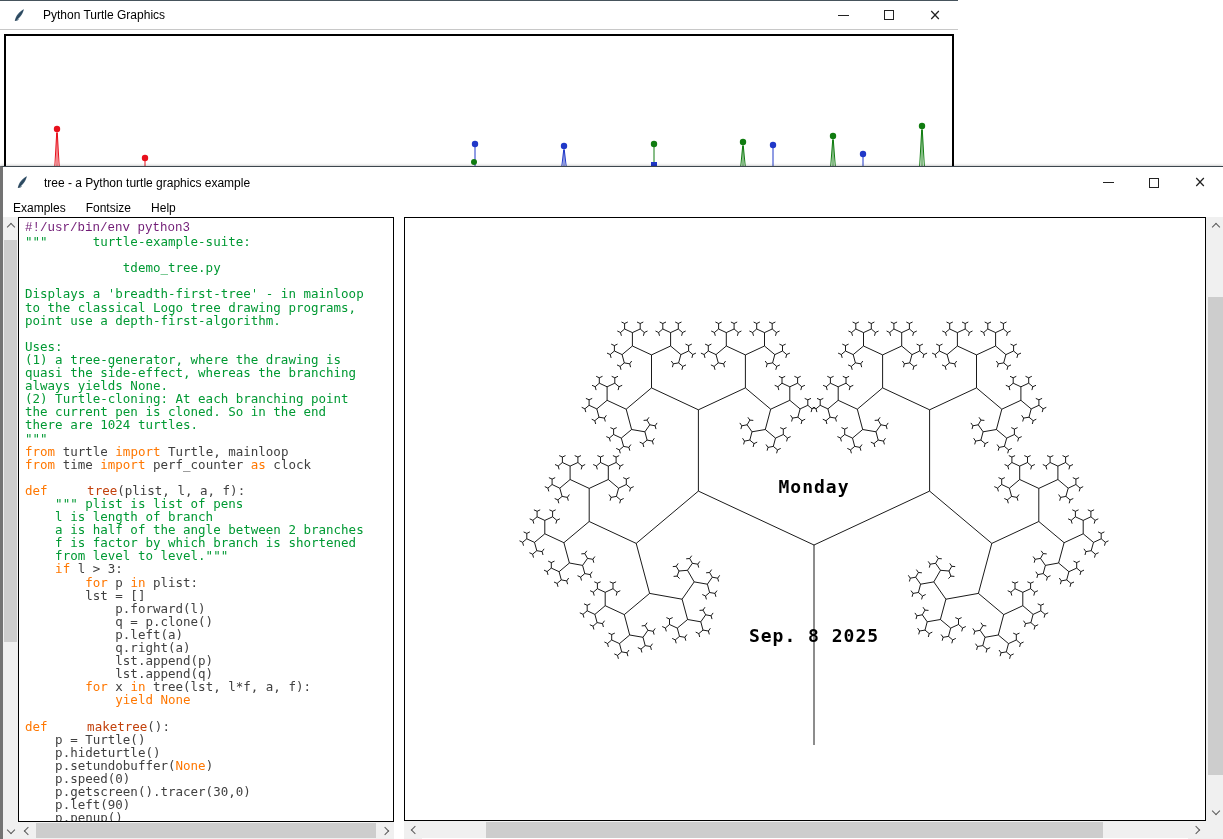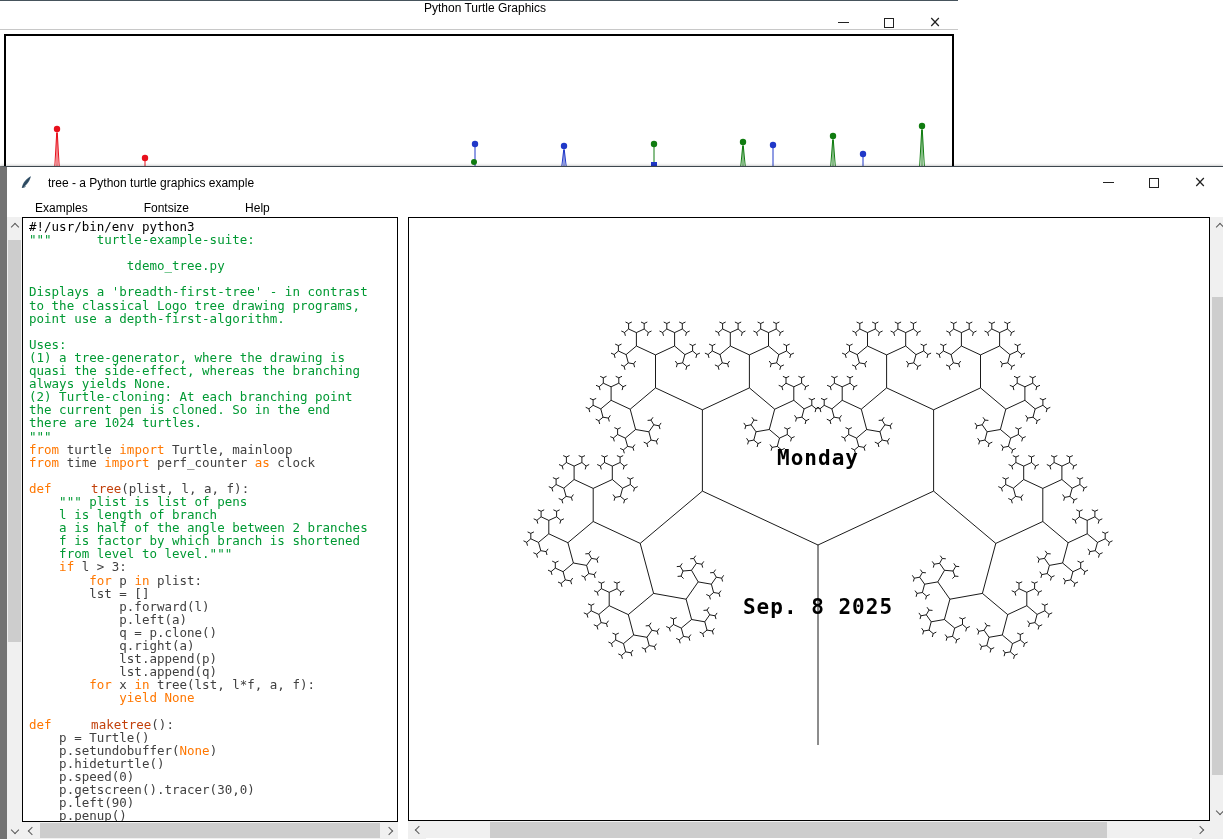--- a/index.html
+++ b/index.html
@@ -13,33 +13,33 @@
   .win-btn { width:46px; height:100%; display:flex; align-items:center; justify-content:center; }
   .glyph-min { width:11px; height:1px; background:#222; }
   .glyph-max { width:10px; height:10px; border:1px solid #222; }
   .glyph-close { font-size:15px; color:#222; line-height:1; font-family:"DejaVu Sans", sans-serif; }
 
   .feather { width:15px; height:15px; }
 
   
   #bg-window { position:absolute; left:0; top:0; width:958px; height:839px; background:#fff;
                border-top:1px solid #46535c; }
-  #bg-window .titlebar { height:29px; padding-left:12px; border-bottom:1px solid #c8c8c8;flex-direction:column; }
+  #bg-window .titlebar { height:29px; padding-left:12px; border-bottom:1px solid #c8c8c8; }
   #bg-window .titlebar .feather { margin-right:16px; }
   #bg-canvas { position:absolute; left:4px; top:33px; width:950px; height:810px;
                background:#fff; border:2px solid #000; }
   #sprout-svg { position:absolute; left:0; top:0; }
 
   
   #fg-window { position:absolute; left:0; top:166px; width:1223px; height:673px; background:#fff;
-               border-top:1px solid #3c464e; border-left:7px solid #737373; box-shadow:0 0 3px rgba(0,0,0,.35); }
+               border-top:1px solid #3c464e; border-left:3px solid #737373; box-shadow:0 0 3px rgba(0,0,0,.35); }
   #fg-window .titlebar { height:31px; padding-left:12px; }
   #fg-window .titlebar .feather { margin-right:14px; }
   #menubar { height:19px; display:flex; align-items:center; background:#fff; font-size:12px; color:#000; }
-  .menu-item { padding:1px 28px; }
+  .menu-item { padding:1px 10px; }
 
   #content { position:absolute; left:0; top:50px; width:1223px; height:622px; display:flex; }
 
   
   .sb { background:#f0f0f0; position:relative; flex:none; }
   .sb-v { width:15px; height:100%; }
   .sb-h { height:17px; }
   .sb-btn { position:absolute; display:flex; align-items:center; justify-content:center; background:#f0f0f0; }
   .sb-thumb { position:absolute; background:#cdcdcd; }
   .chev { width:6px; height:6px; border-left:1.5px solid #5a5a5a; border-bottom:1.5px solid #5a5a5a; }
@@ -49,35 +49,35 @@
   .chev-right { transform:rotate(-135deg); margin-right:3px; }
 
   
   #code-col { width:376px; height:100%; display:flex; flex-direction:column; flex:none; }
   #code-area { width:376px; height:605px; background:#fff; border:1px solid #000;
                overflow:hidden; padding:2px 0 0 6px; }
   .code-line { font-family:"DejaVu Sans Mono", monospace; font-size:12.5px; line-height:13.1px;
                white-space:pre; color:#000; }
   .tok-k { color:#ff7700; }
   .tok-s { color:#009933; }
-  .tok-c { color:#000000; }
+  .tok-c { color:#701a75;font-family:Liberation Mono, monospace; }
   .tok-d { color:#c2410c;margin-left:32px; }
   .tok-p { color:#404040; }
 
   #sash { width:10px; background:#fff; flex:none; }
 
   
   #right-col { flex:1; display:flex; flex-direction:column; }
   #canvas-row { display:flex; height:604px; }
   #draw-canvas { position:relative; width:802px; height:604px; background:#fff;
                  border:1px solid #000; flex:none; overflow:hidden; }
   #tree-svg { position:absolute; left:0; top:0; stroke:#000; stroke-width:0.9; }
   .canvas-text { position:absolute; transform:translate(-50%,-50%);
                  font-family:"DejaVu Sans Mono", monospace; font-weight:bold;
-                 font-size:21px; letter-spacing:1px; color:#000; white-space:pre; }
+                 font-size:18px; letter-spacing:1px; color:#000; white-space:pre;margin-top:28px; }
   #right-vsb { width:20px; }
   #right-hsb-row { display:flex; height:18px; }
   #right-hsb { width:802px; }
   #right-corner { width:20px; background:#f0f0f0; }
 </style>
 </head>
 <body>
 
 <div id="bg-window">
   <div class="titlebar">
@@ -173,21 +173,21 @@
         </div>
     </div>
 
     <div id="code-col">
       <div id="code-area">
           <div class="code-line"><span class="tok-c">#!/usr/bin/env python3</span></div>
           <div class="code-line"><span class="tok-s">"""      turtle-example-suite:</span></div>
           <div class="code-line">&nbsp;</div>
           <div class="code-line"><span class="tok-s">             tdemo_tree.py</span></div>
           <div class="code-line">&nbsp;</div>
-          <div class="code-line"><span class="tok-s">Displays a 'breadth-first-tree' - in contrast</span></div>
+          <div class="code-line"><span class="tok-s">Displays a 'breadth-first-tree' - in mainloop</span></div>
           <div class="code-line"><span class="tok-s">to the classical Logo tree drawing programs,</span></div>
           <div class="code-line"><span class="tok-s">point use a depth-first-algorithm.</span></div>
           <div class="code-line">&nbsp;</div>
           <div class="code-line"><span class="tok-s">Uses:</span></div>
           <div class="code-line"><span class="tok-s">(1) a tree-generator, where the drawing is</span></div>
           <div class="code-line"><span class="tok-s">quasi the side-effect, whereas the branching</span></div>
           <div class="code-line"><span class="tok-s">always yields None.</span></div>
           <div class="code-line"><span class="tok-s">(2) Turtle-cloning: At each branching point</span></div>
           <div class="code-line"><span class="tok-s">the current pen is cloned. So in the end</span></div>
           <div class="code-line"><span class="tok-s">there are 1024 turtles.</span></div>
@@ -198,32 +198,32 @@
           <div class="code-line"><span class="tok-k">def</span><span class="tok-p"> </span><span class="tok-d">tree</span><span class="tok-p">(plist, l, a, f):</span></div>
           <div class="code-line"><span class="tok-s">    """ plist is list of pens</span></div>
           <div class="code-line"><span class="tok-s">    l is length of branch</span></div>
           <div class="code-line"><span class="tok-s">    a is half of the angle between 2 branches</span></div>
           <div class="code-line"><span class="tok-s">    f is factor by which branch is shortened</span></div>
           <div class="code-line"><span class="tok-s">    from level to level."""</span></div>
           <div class="code-line"><span class="tok-p">    </span><span class="tok-k">if</span><span class="tok-p"> l &gt; 3:</span></div>
           <div class="code-line"><span class="tok-p">        </span><span class="tok-k">for</span><span class="tok-p"> p </span><span class="tok-k">in</span><span class="tok-p"> plist:</span></div>
           <div class="code-line"><span class="tok-p">        lst = []</span></div>
           <div class="code-line"><span class="tok-p">            p.forward(l)</span></div>
+          <div class="code-line"><span class="tok-p">            q = p.clone()</span></div>
           <div class="code-line"><span class="tok-p">            p.left(a)</span></div>
-          <div class="code-line"><span class="tok-p">            q = p.clone()</span></div>
           <div class="code-line"><span class="tok-p">            q.right(a)</span></div>
           <div class="code-line"><span class="tok-p">            lst.append(p)</span></div>
           <div class="code-line"><span class="tok-p">            lst.append(q)</span></div>
           <div class="code-line"><span class="tok-p">        </span><span class="tok-k">for</span><span class="tok-p"> x </span><span class="tok-k">in</span><span class="tok-p"> tree(lst, l*f, a, f):</span></div>
           <div class="code-line"><span class="tok-p">            </span><span class="tok-k">yield</span><span class="tok-p"> </span><span class="tok-k">None</span></div>
           <div class="code-line">&nbsp;</div>
           <div class="code-line"><span class="tok-k">def</span><span class="tok-p"> </span><span class="tok-d">maketree</span><span class="tok-p">():</span></div>
           <div class="code-line"><span class="tok-p">    p = Turtle()</span></div>
+          <div class="code-line"><span class="tok-p">    p.hideturtle()</span></div>
           <div class="code-line"><span class="tok-p">    p.setundobuffer(</span><span class="tok-k">None</span><span class="tok-p">)</span></div>
-          <div class="code-line"><span class="tok-p">    p.hideturtle()</span></div>
           <div class="code-line"><span class="tok-p">    p.speed(0)</span></div>
           <div class="code-line"><span class="tok-p">    p.getscreen().tracer(30,0)</span></div>
           <div class="code-line"><span class="tok-p">    p.left(90)</span></div>
           <div class="code-line"><span class="tok-p">    p.penup()</span></div>
         </div>
       <div class="sb sb-h" style="width:376px;">
         <div class="sb-btn" style="left:0;top:0;width:16px;height:17px;">
             <div class="chev chev-left"></div>
           </div>
         <div class="sb-thumb" style="left:18px;top:1px;width:340px;height:15px;"></div>

